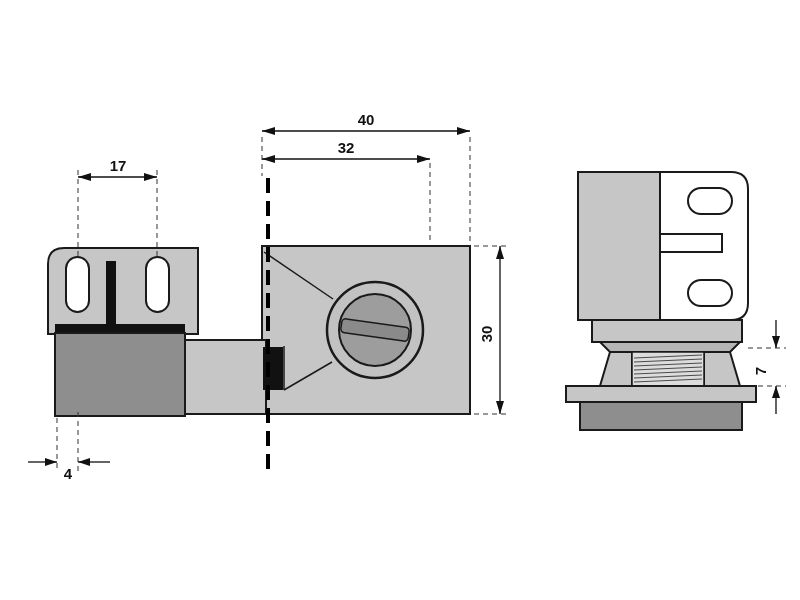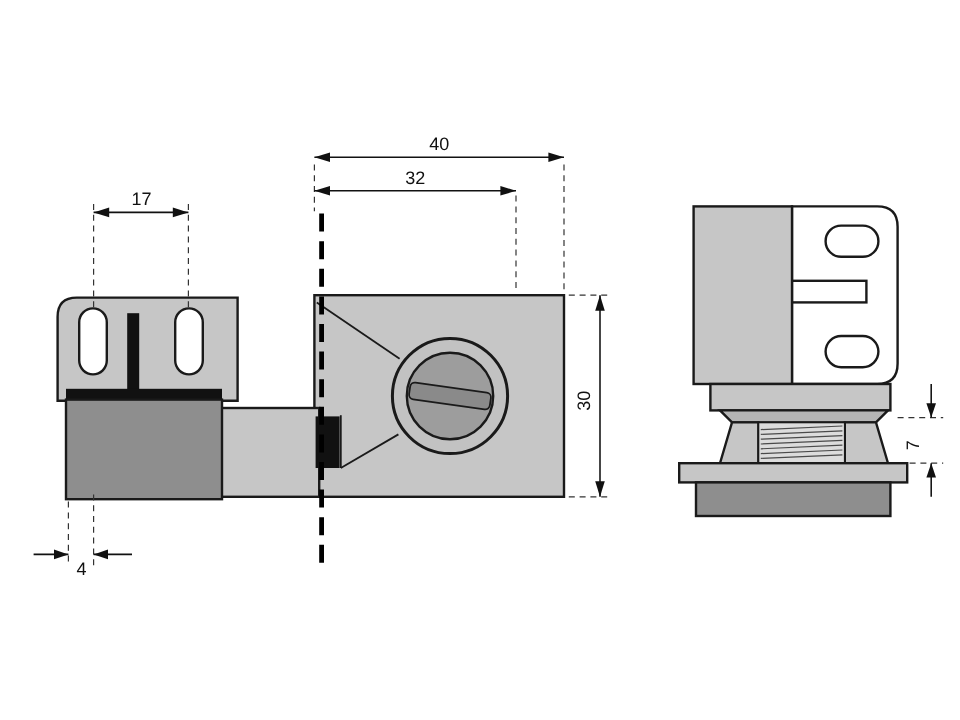--- a/index.html
+++ b/index.html
@@ -4,21 +4,21 @@
 <style>
   html, body {
     margin: 0;
     padding: 0;
     background: #ffffff;
     width: 800px;
     height: 600px;
     overflow: hidden;
     font-family: "Liberation Sans", sans-serif;
   }
-  .canvas { width: 800px; height: 600px; position: relative; }
+  .canvas { width: 800px; height: 600px; position: relative; font-weight: bold; }
   svg { display: block; }
 
   
   .light    { fill: #c6c6c6; stroke: #1a1a1a; stroke-width: 2; }
   .midlight { fill: #b5b5b5; stroke: #1a1a1a; stroke-width: 2; }
   .dark     { fill: #8e8e8e; stroke: #1a1a1a; stroke-width: 2; }
   .hole     { fill: #ffffff; stroke: #1a1a1a; stroke-width: 2; }
   .ring     { fill: #c2c2c2; stroke: #1a1a1a; stroke-width: 2.5; }
   .mid      { fill: #9d9d9d; stroke: #1a1a1a; stroke-width: 2; }
   .slotbar  { fill: #8a8a8a; stroke: #1a1a1a; stroke-width: 1.5; }

